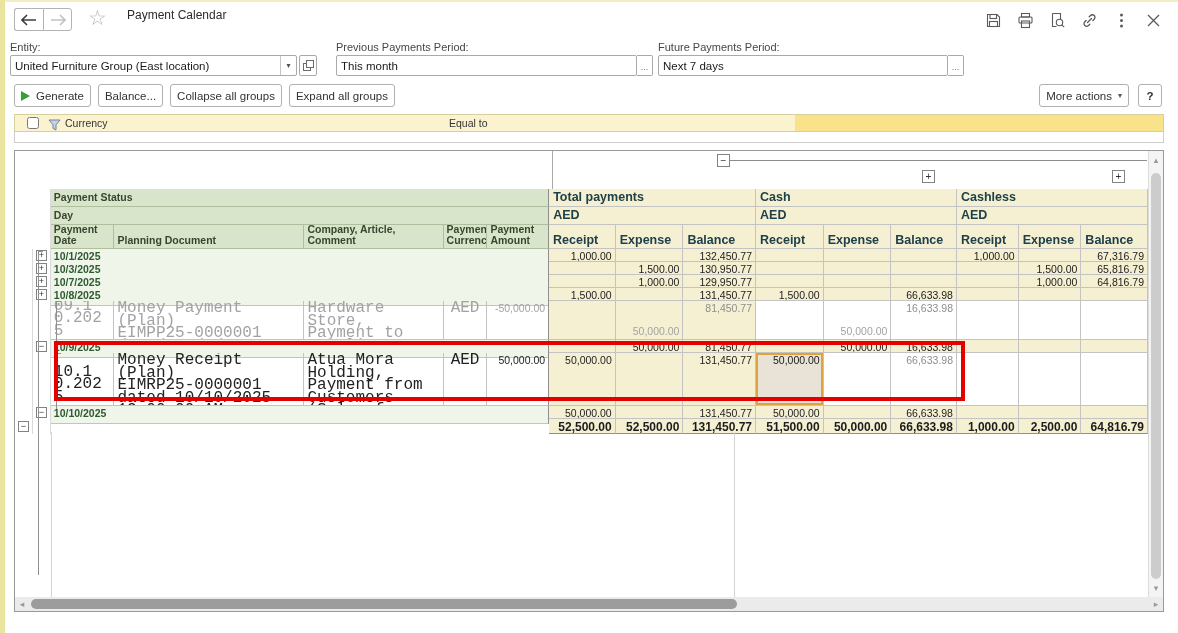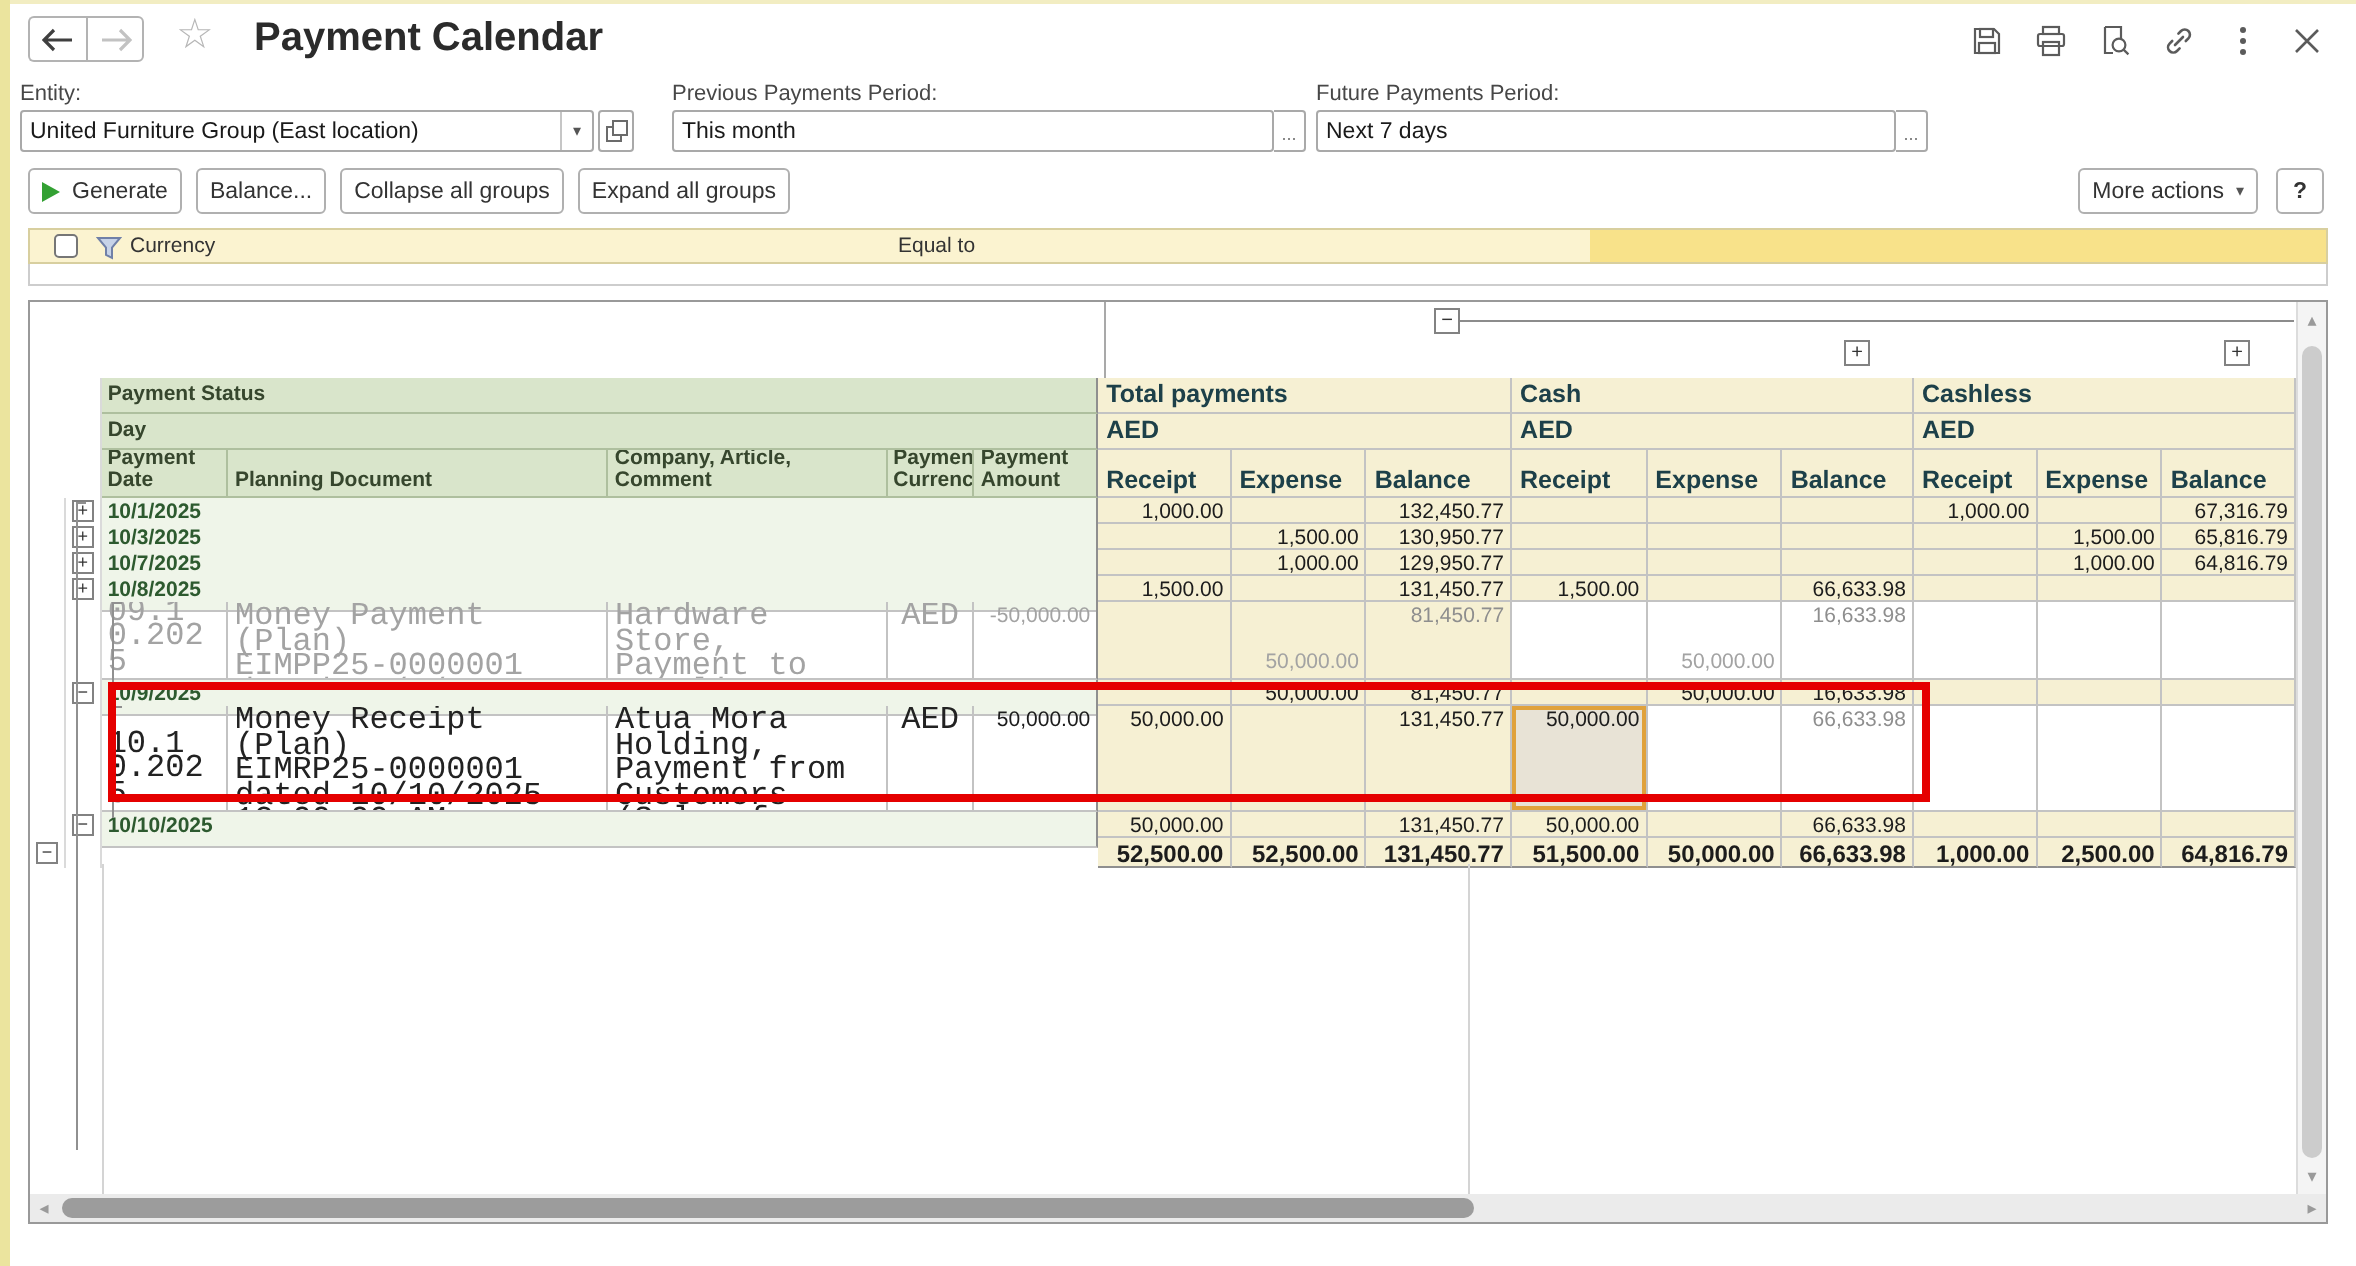--- a/index.html
+++ b/index.html
@@ -8,21 +8,21 @@
   .abs{position:absolute;}
   
   .edge-left{left:0;top:0;width:5px;height:633px;background:#ebe49e;}
   .edge-top{left:0;top:0;width:1178px;height:2px;background:#f2edc2;}
   
   .navgrp{left:14px;top:8px;display:flex;}
   .navbtn{width:29px;height:23px;background:#fff;border:1px solid #b3b3b3;display:flex;align-items:center;justify-content:center;padding:0;cursor:pointer;}
   .navbtn.back{border-radius:3px 0 0 3px;border-right:none;}
   .navbtn.fwd{border-radius:0 3px 3px 0;}
   .star{left:88px;top:6px;font-size:21px;color:#b7b7b7;line-height:24px;cursor:pointer;}
-  .title{left:127px;top:8px;font-size:20px;font-weight:700;color:#2b2b2b;margin:0;}
+  .title{left:127px;top:8px;font-size:12px;font-weight:400;color:#2b2b2b;margin:0;}
   .tbicons{right:16px;top:11px;display:flex;gap:14px;align-items:center;}
   .icobtn{background:none;border:none;padding:0;width:18px;height:18px;display:flex;align-items:center;justify-content:center;cursor:pointer;}
   
   .flabel{font-size:11px;color:#474747;}
   .finput{position:absolute;height:21px;border:1px solid #a9a9a9;border-radius:2px;font-family:"Liberation Sans",sans-serif;font-size:11.5px;padding:0 4px;box-sizing:border-box;color:#1a1a1a;background:#fff;}
   .ddzone{position:absolute;top:56px;width:15px;height:19px;border-left:1px solid #c6c6c6;display:flex;align-items:center;justify-content:center;font-size:8px;color:#555;cursor:pointer;}
   .sqbtn{position:absolute;width:18px;height:21px;border:1px solid #a9a9a9;border-radius:2px;background:#fff;display:flex;align-items:center;justify-content:center;padding:0;cursor:pointer;}
   .dotbtn{position:absolute;width:16px;height:21px;border:1px solid #a9a9a9;border-left:none;border-radius:0 2px 2px 0;background:#fff;font-size:9px;color:#777;display:flex;align-items:flex-end;justify-content:center;padding:0 0 3px 0;cursor:pointer;}
   
   .btnrow{left:14px;top:84px;display:flex;gap:7px;}

